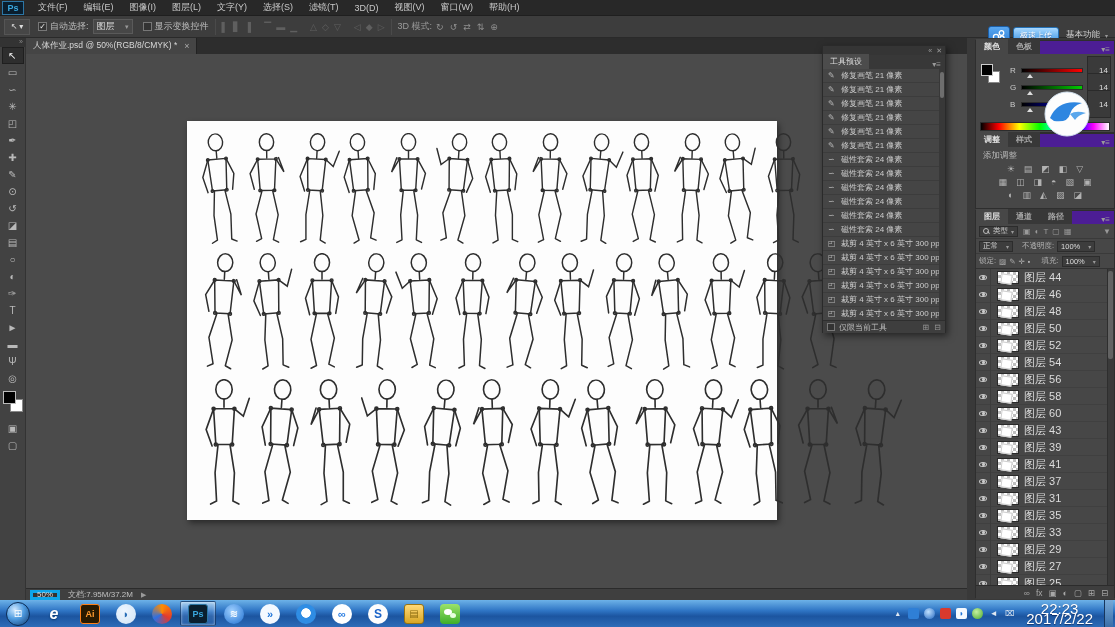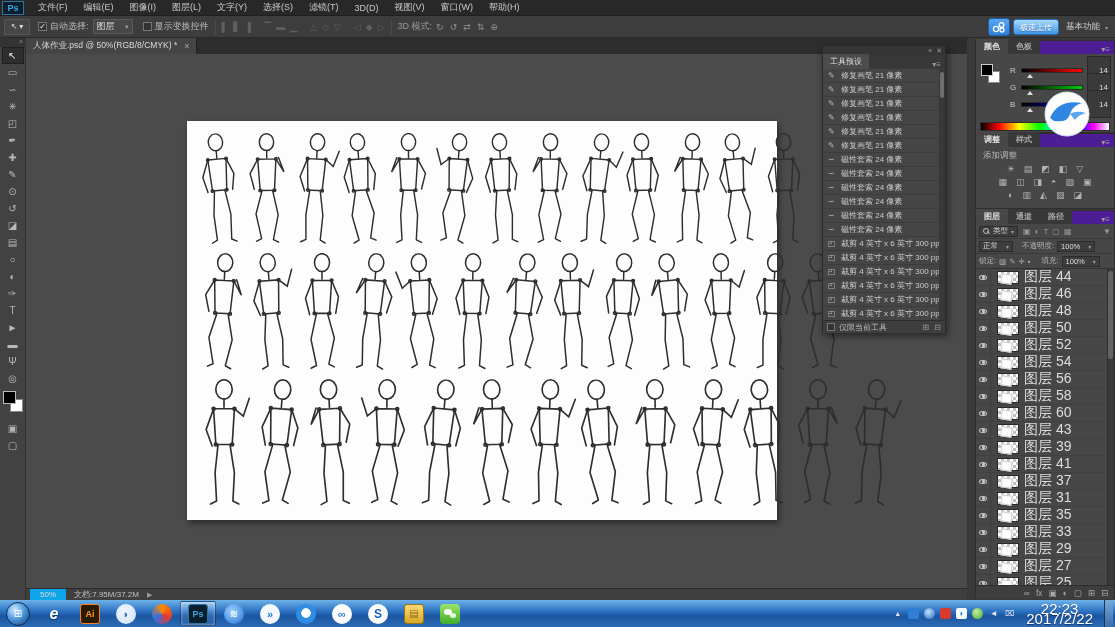--- a/index.html
+++ b/index.html
@@ -48,21 +48,21 @@
   .tb-extra{margin-top:3px;}
   
   .canvasarea{position:absolute;left:26px;top:54px;width:941px;height:534px;background:#4b4b4b;overflow:hidden;}
   .page{position:absolute;left:161px;top:67px;width:590px;height:399px;background:#fdfdfd;
     box-shadow:2px 3px 6px rgba(0,0,0,.45);padding:4px 10px;}
   .fig-row{display:flex;justify-content:space-between;align-items:flex-end;}
   .fig-row svg{display:block;}
   
   .statusbar{position:absolute;left:26px;top:588px;width:941px;height:12px;background:#3f3f3f;
     border-top:1px solid #2b2b2b;display:flex;align-items:center;font-size:8px;color:#c0c0c0;gap:8px;}
-  .zoombox{margin-left:4px;background:#333;border:6px solid #0ea5e9;padding:0 4px;height:10px;
+  .zoombox{margin-left:4px;background:#333;border:3px solid #0ea5e9;padding:0 4px;height:10px;
     display:flex;align-items:center;color:#ddd;}
   .statarrow{color:#999;font-size:7px;}
   
   .presetpanel{position:absolute;left:822px;top:45px;width:124px;height:288px;background:#454545;
     border:1px solid #2a2a2a;box-shadow:2px 3px 7px rgba(0,0,0,.5);font-size:8px;}
   .pp-titlebar{height:9px;background:#353535;display:flex;justify-content:flex-end;align-items:center;
     gap:4px;padding:0 3px;color:#999;font-size:7px;}
   .pp-tabs{height:14px;background:#383838;display:flex;align-items:flex-end;justify-content:space-between;}
   .ptab{padding:2px 7px;background:#4c4c4c;color:#ddd;font-size:8px;}
   .pp-menu{color:#999;padding-right:4px;font-size:8px;}
@@ -121,27 +121,27 @@
   .layer-row{height:17px;display:flex;align-items:center;border-bottom:1px solid #404040;}
   .eyebox{width:15px;height:17px;border-right:1px solid #3c3c3c;display:flex;align-items:center;justify-content:center;}
   .eye{width:8px;height:5px;border:1px solid #c9c9c9;border-radius:50%;position:relative;}
   .eye::after{content:"";position:absolute;left:2px;top:0.5px;width:2.5px;height:2.5px;background:#c9c9c9;border-radius:50%;}
   .lthumb{width:22px;height:13px;margin:0 5px 0 6px;border:1px solid #2a2a2a;position:relative;
     background-image:linear-gradient(45deg,#bfbfbf 25%,transparent 25%,transparent 75%,#bfbfbf 75%),
       linear-gradient(45deg,#bfbfbf 25%,#fff 25%,#fff 75%,#bfbfbf 75%);
     background-size:6px 6px;background-position:0 0,3px 3px;}
   .lthumb::after{content:"";position:absolute;left:3px;top:2px;width:9px;height:8px;background:#fff;
     border:1px solid #d0d0d0;transform:rotate(8deg);}
-  .lname{font-size:14px;color:#ddd;}
+  .lname{font-size:11px;color:#ddd;}
   .lp-scroll{position:absolute;right:0;top:0;width:7px;height:100%;background:#3a3a3a;border-left:1px solid #2e2e2e;}
   .lp-thumbbar{position:absolute;right:1px;top:2px;width:5px;height:88px;background:#636363;border-radius:2px;}
   .lp-footer{height:14px;background:#3e3e3e;border-top:1px solid #2c2c2c;display:flex;align-items:center;
     justify-content:flex-end;gap:6px;padding:0 6px;color:#a8a8a8;font-size:8.5px;}
   
-  .uploadrow{position:absolute;left:988px;top:17px;height:20px;display:flex;align-items:center;gap:3px;}
+  .uploadrow{position:absolute;left:988px;top:25px;height:20px;display:flex;align-items:center;gap:3px;}
   .panlogo{width:22px;height:18px;border-radius:3px;background:linear-gradient(#59a7f1,#2f7fd6);
     border:1px solid #1c5fa8;display:flex;align-items:center;justify-content:center;}
   .uploadpill{height:16px;padding:0 6px;border-radius:3px;background:linear-gradient(#a8d8ff,#3e96e4);
     border:1px solid #2470b4;color:#fff;font-size:8px;display:flex;align-items:center;text-shadow:0 1px 1px rgba(0,0,60,.4);}
   .workspace{margin-left:4px;color:#cfcfcf;font-size:8.5px;display:flex;align-items:center;gap:5px;}
   .workspace .dd{font-size:6px;color:#999;}
   
   .xunlei{position:absolute;left:1042px;top:90px;width:50px;height:48px;z-index:40;}
   
   .taskbar{position:absolute;left:0;top:600px;width:1115px;height:27px;

